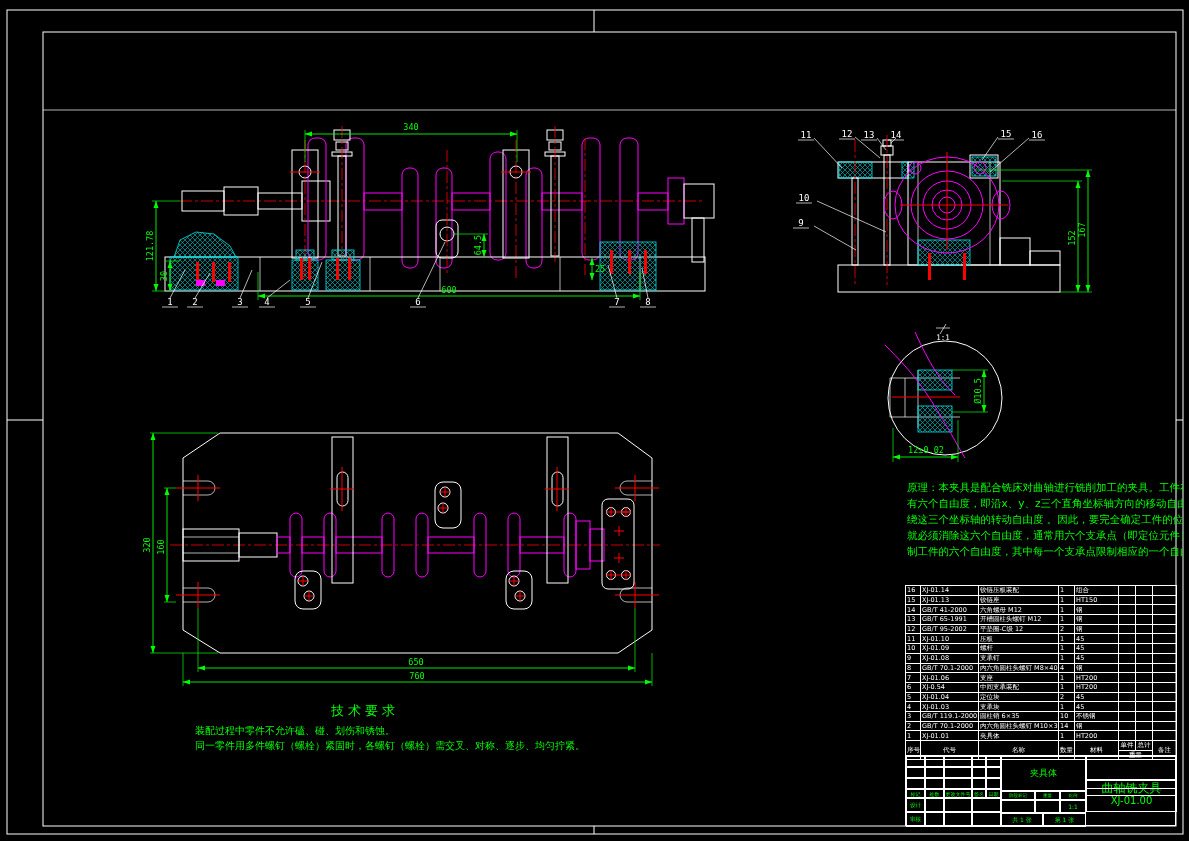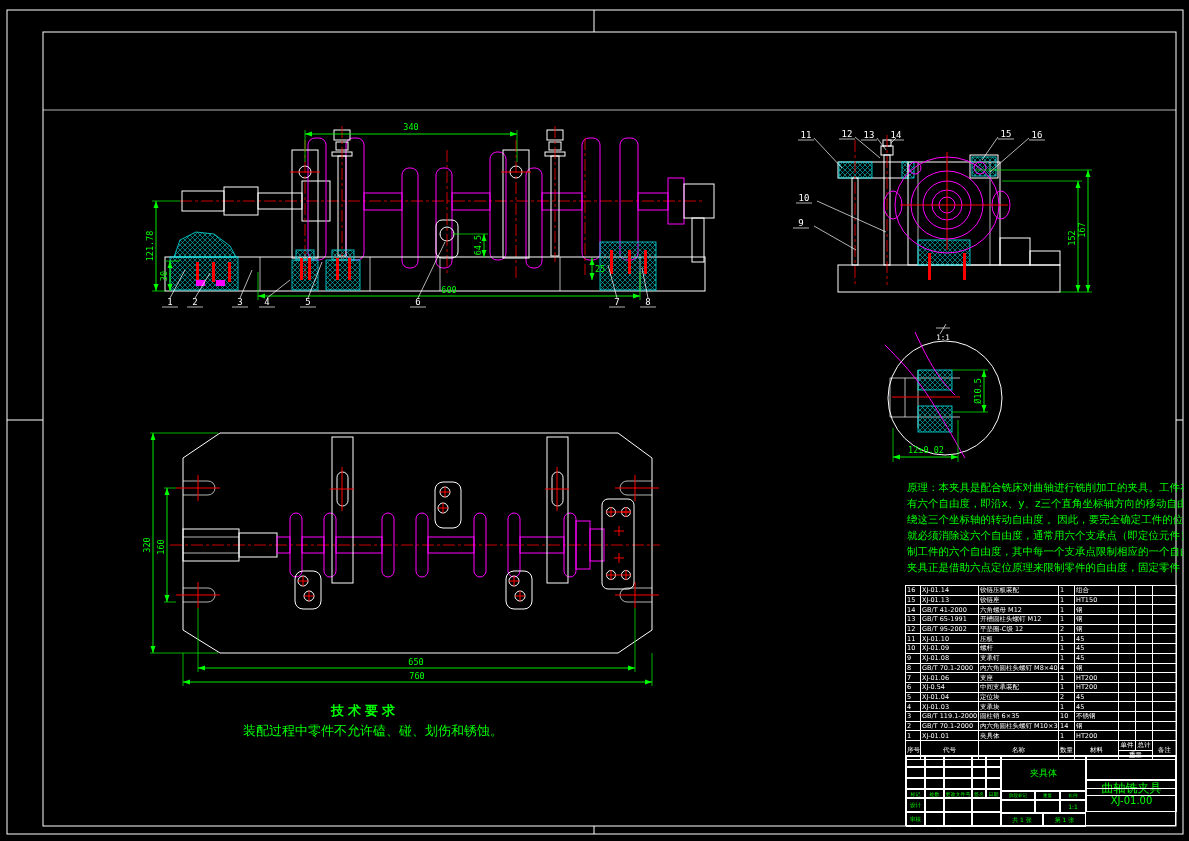--- a/index.html
+++ b/index.html
@@ -17,22 +17,22 @@
   .dim{stroke:#00ff00;fill:none;stroke-width:.9;}
   .ext{stroke:#00ff00;fill:none;stroke-width:.7;}
   .dtx{fill:#00ff00;font:8.5px "DejaVu Sans Mono",monospace;text-anchor:middle;}
   .ctx{fill:#fff;font:9px "DejaVu Sans Mono",monospace;text-anchor:middle;}
   .stx{fill:#fff;font:7.5px "DejaVu Sans Mono",monospace;text-anchor:middle;}
   #main-title{position:absolute;left:12px;top:14px;color:#ffff00;font-size:38px;font-weight:bold;
       letter-spacing:3px;line-height:1.1;white-space:nowrap;}
   #notes{position:absolute;left:907px;top:479px;width:276px;color:#00ff00;
       font-size:10.5px;line-height:16px;white-space:nowrap;overflow:hidden;}
   #techreq{position:absolute;left:195px;top:702px;width:340px;color:#00ff00;}
-  #techreq .tr-title{text-align:center;font-size:13px;font-weight:bold;margin-bottom:4px;letter-spacing:4px;}
-  #techreq .tr-lines div{font-size:13px;line-height:14.5px;white-space:nowrap;margin-left:48px;}
+  #techreq .tr-title{text-align:center;font-size:13px;font-weight:normal;margin-bottom:4px;letter-spacing:4px;}
+  #techreq .tr-lines div{font-size:10px;line-height:14.5px;white-space:nowrap;}
   #parts{position:absolute;left:905px;top:585px;width:271px;border-collapse:collapse;table-layout:fixed;}
   #parts td{border:1px solid #fff;color:#fff;font-size:6.5px;line-height:8px;height:8.7px;
       padding:0 1px;overflow:hidden;white-space:nowrap;}
   #parts .hdr td{color:#fff;text-align:center;font-size:6.5px;}
   #tblock{position:absolute;left:905px;top:755px;width:271px;height:71px;border:1px solid #fff;box-sizing:border-box;}
   .tb{position:absolute;border:1px solid #fff;box-sizing:border-box;color:#00ff00;overflow:hidden;}
   .tb.c{display:flex;align-items:center;justify-content:center;text-align:center;}
 </style>
 </head>
 <body>
@@ -419,27 +419,27 @@
   </g>
 </svg>
 
 
 <div id="notes">
       <div>原理：本夹具是配合铣床对曲轴进行铣削加工的夹具。工件在空间具</div>
       <div>有六个自由度，即沿x、y、z三个直角坐标轴方向的移动自由度和</div>
       <div>绕这三个坐标轴的转动自由度 。因此，要完全确定工件的位置，</div>
       <div>就必须消除这六个自由度，通常用六个支承点（即定位元件）来限</div>
       <div>制工件的六个自由度，其中每一个支承点限制相应的一个自由度。</div>
-      <div>夹具正是借助六点定位原理来限制零件的自由度，固定零件</div>
     </div>
 
 <div id="techreq">
   <div class="tr-title">技术要求</div>
   <div class="tr-lines">
         <div>装配过程中零件不允许磕、碰、划伤和锈蚀。</div>
+        <div>同一零件用多件螺钉（螺栓）紧固时，各螺钉（螺栓）需交叉、对称、逐步、均匀拧紧。</div>
       </div>
 </div>
 
 <table id="parts">
   <colgroup>
     <col style="width:15px">
         <col style="width:58px">
         <col style="width:80px">
         <col style="width:16px">
     <col style="width:44px">

